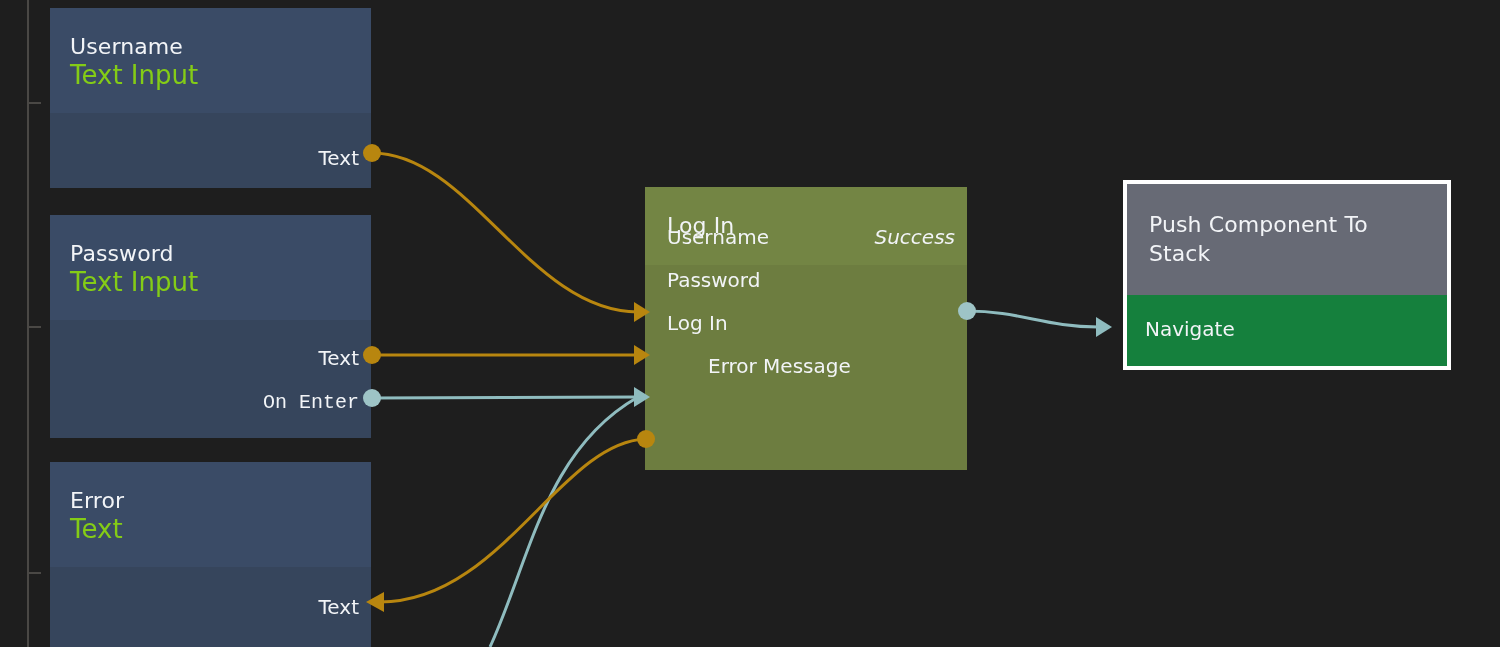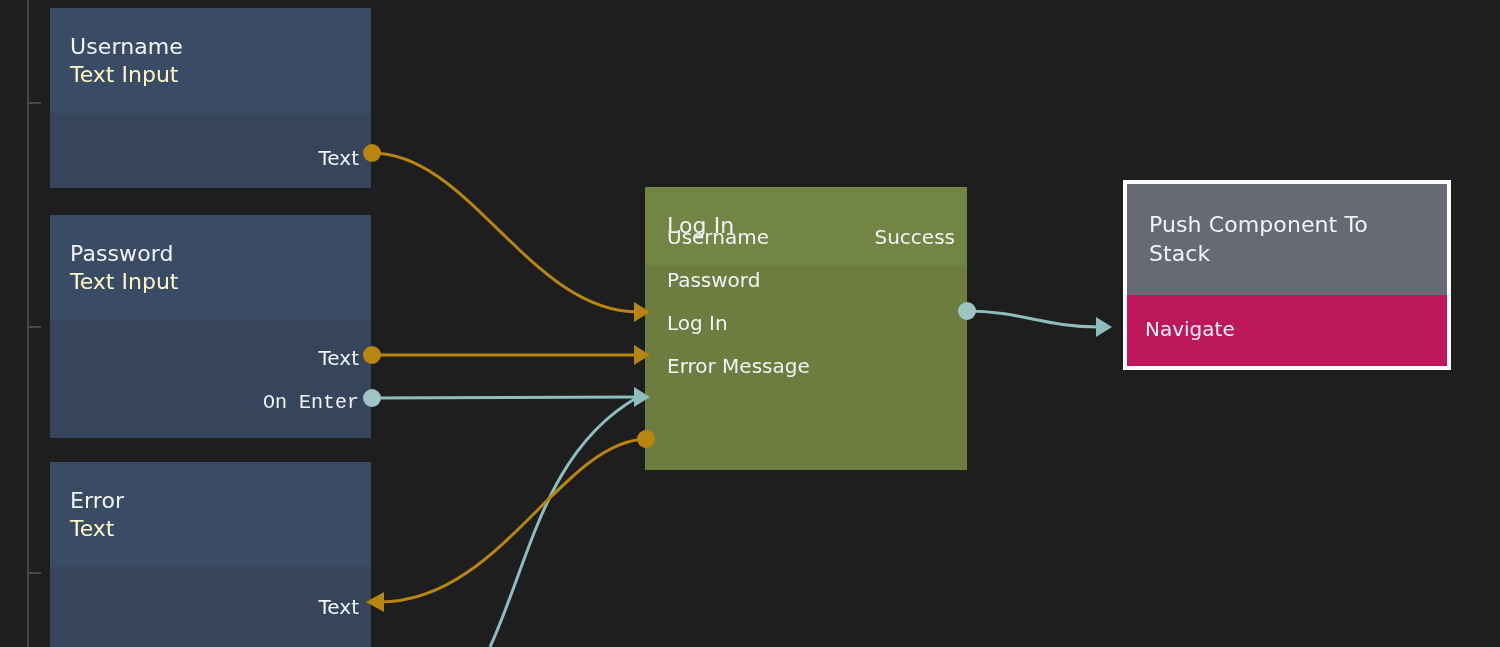--- a/index.html
+++ b/index.html
@@ -48,37 +48,37 @@
     overflow: visible;
   }
   .node-title {
     color: #f2f4f7;
     font-size: 22px;
     line-height: 29px;
     letter-spacing: 0.1px;
     white-space: pre-wrap;
   }
   .node-subtitle {
-    color: #fef9c3;
-    font-size: 22px;
+    color: #84cc16;
+    font-size: 26px;
     line-height: 28px;
   }
 
   
   .node-blue .node-header { background: #3a4b66; }
   .node-blue .node-body   { background: #36455c; }
 
   
   .node-green .node-header { background: #738544; }
   .node-green .node-body   { background: #6d7d40; }
 
   
   .node-gray { border: 4px solid #ffffff; }
   .node-gray .node-header { background: #676a75; }
-  .node-gray .node-body   { background: #be185d; }
+  .node-gray .node-body   { background: #15803d; }
 
   
   .port-row {
     position: absolute;
     height: 26px;
     display: flex;
     align-items: center;
     font-size: 20px;
     line-height: 26px;
     color: #f2f4f7;
@@ -149,33 +149,33 @@
         <span>Text</span>
       </div>
     </div>
   </div>
 
   <div class="node node-green" style="left:645px; top:187px; width:322px; height:231px;">
     <div class="node-header" style="height:78px; padding:24px 22px 0 22px;">
       <div class="node-title">Log In</div>
     </div>
     <div class="node-body" style="height:205px;">
-      <div class="port-row in" style="top:88px;">
+      <div class="port-row in" style="top:88px;margin-left:41px;">
         <span>Error Message</span>
       </div>
       <div class="port-row in" style="top:45px;">
         <span>Log In</span>
       </div>
       <div class="port-row in" style="top:2px;">
         <span>Password</span>
       </div>
       <div class="port-row in" style="top:-41px;">
         <span>Username</span>
       </div>
-      <div class="port-row out" style="top:-41px;">
+      <div class="port-row out" style="top:-41px;font-style:italic;">
         <span>Success</span>
       </div>
     </div>
   </div>
 
   <div class="node node-gray" style="left:1104px; top:180px; width:328px; height:190px;margin-left:19px;">
     <div class="node-header" style="height:111px; padding:26px 22px 0 22px;">
       <div class="node-title">Push Component To Stack</div>
     </div>
     <div class="node-body" style="height:71px;">

